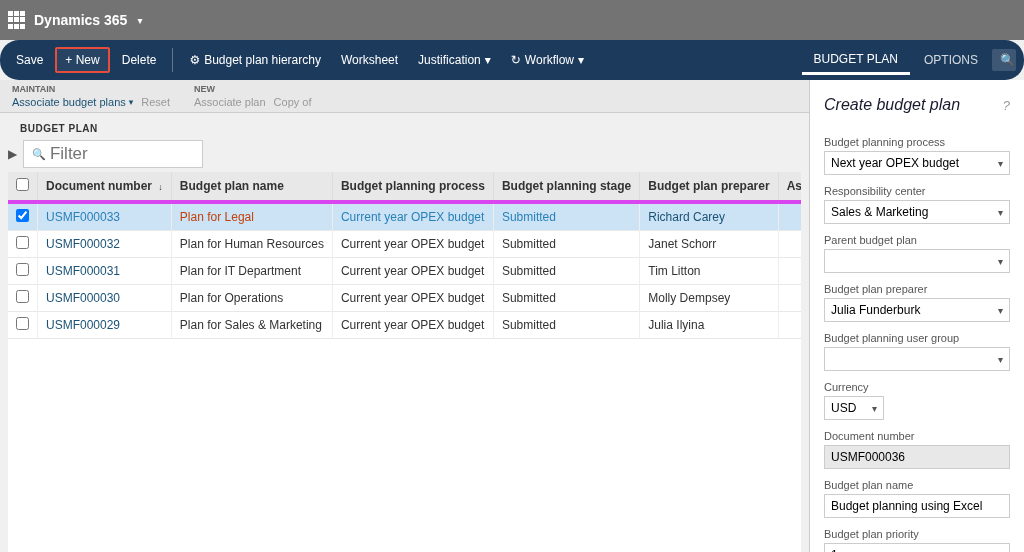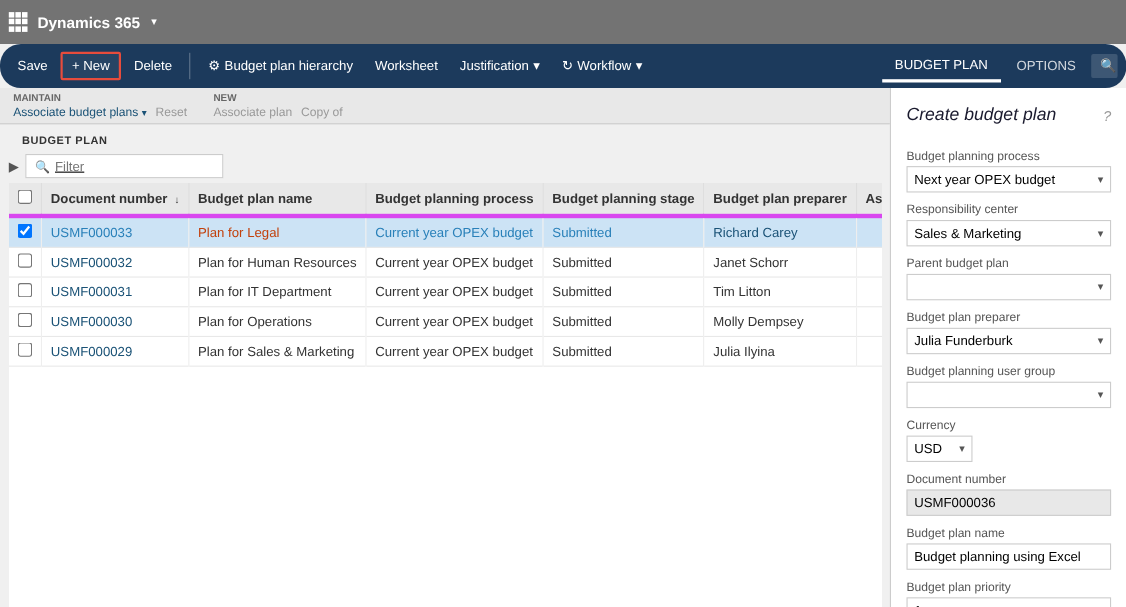--- a/index.html
+++ b/index.html
@@ -123,23 +123,22 @@
       padding: 3px 8px;
       font-size: 12px;
       width: 180px;
       display: flex;
       align-items: center;
       gap: 4px;
     }
     .filter-input input {
       border: none;
       outline: none;
-      font-size: 12px;
+      font-size: 17px;
       width: 140px;
-      text-decoration: underline;
     }
 
     
     .section-header {
       padding: 4px 12px 2px 12px;
       font-size: 10px;
       font-weight: 700;
       color: #333;
       text-transform: uppercase;
       letter-spacing: 0.5px;

